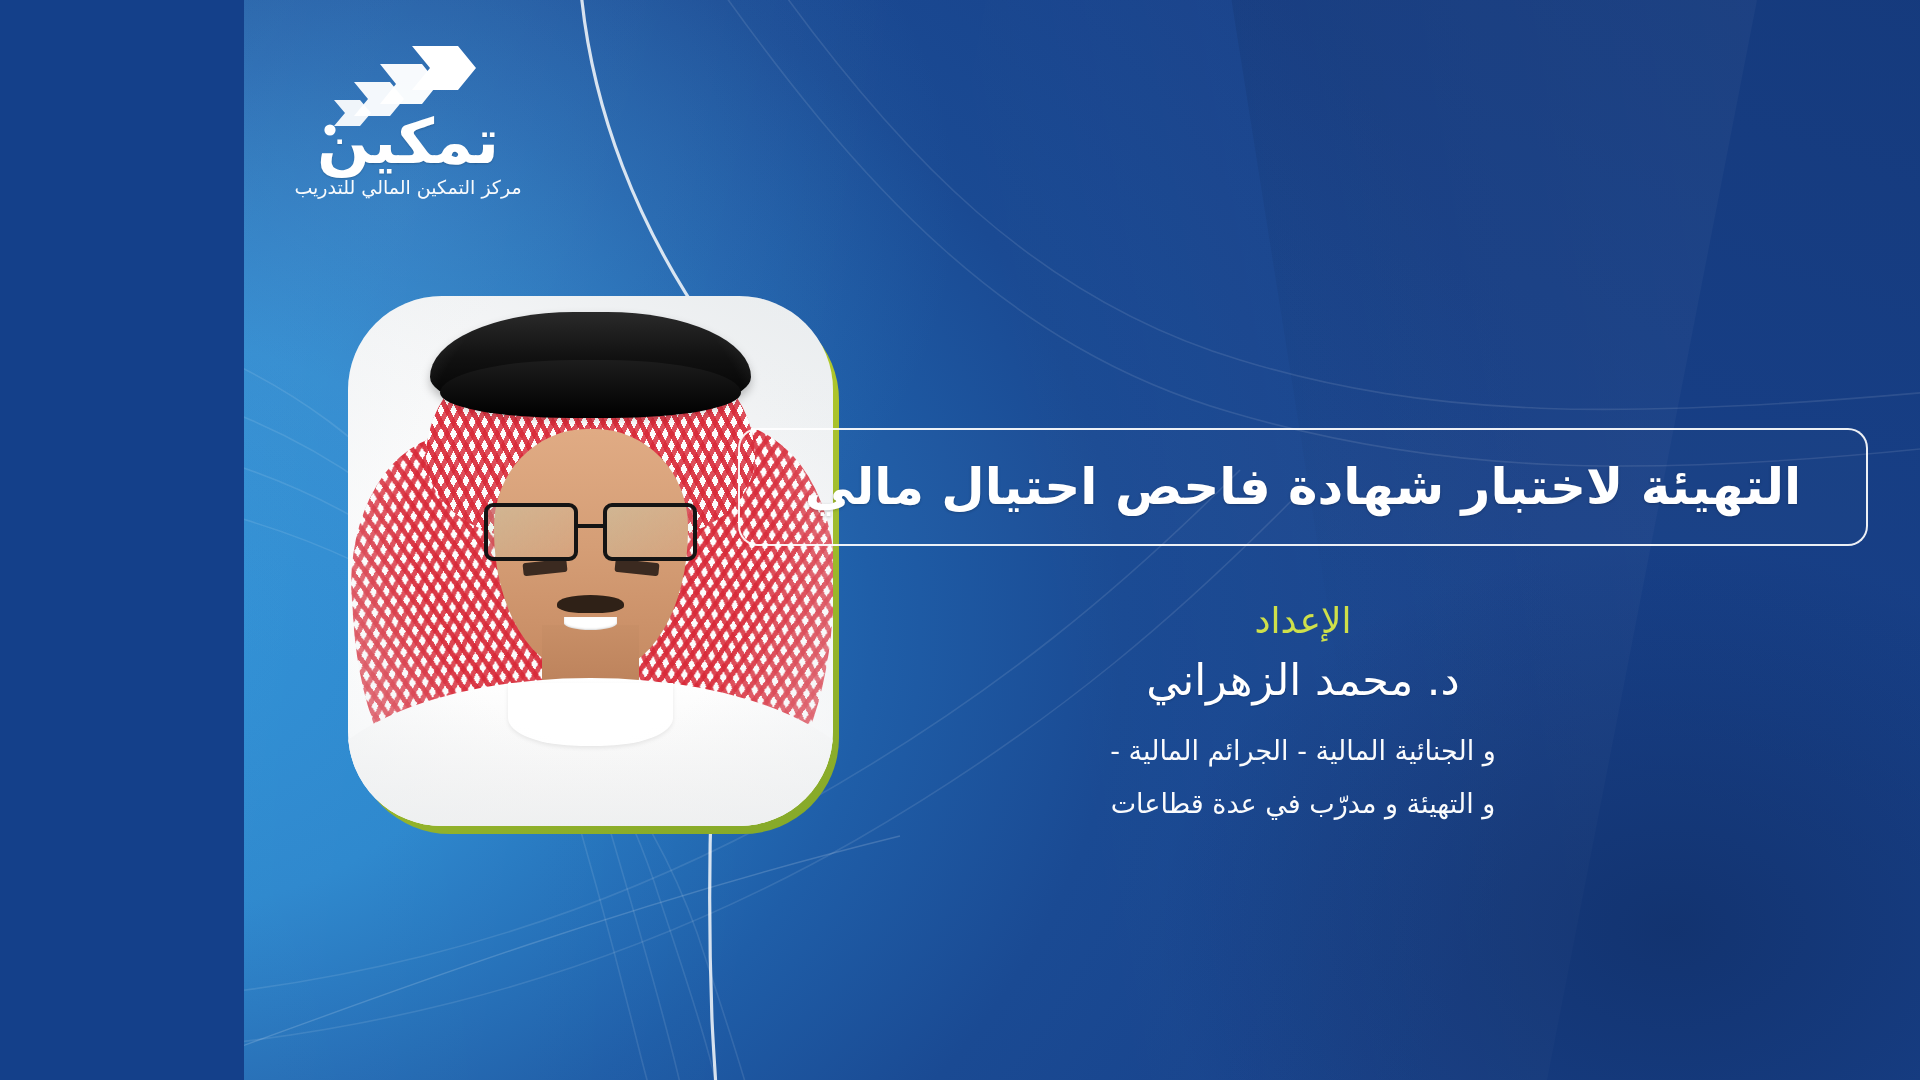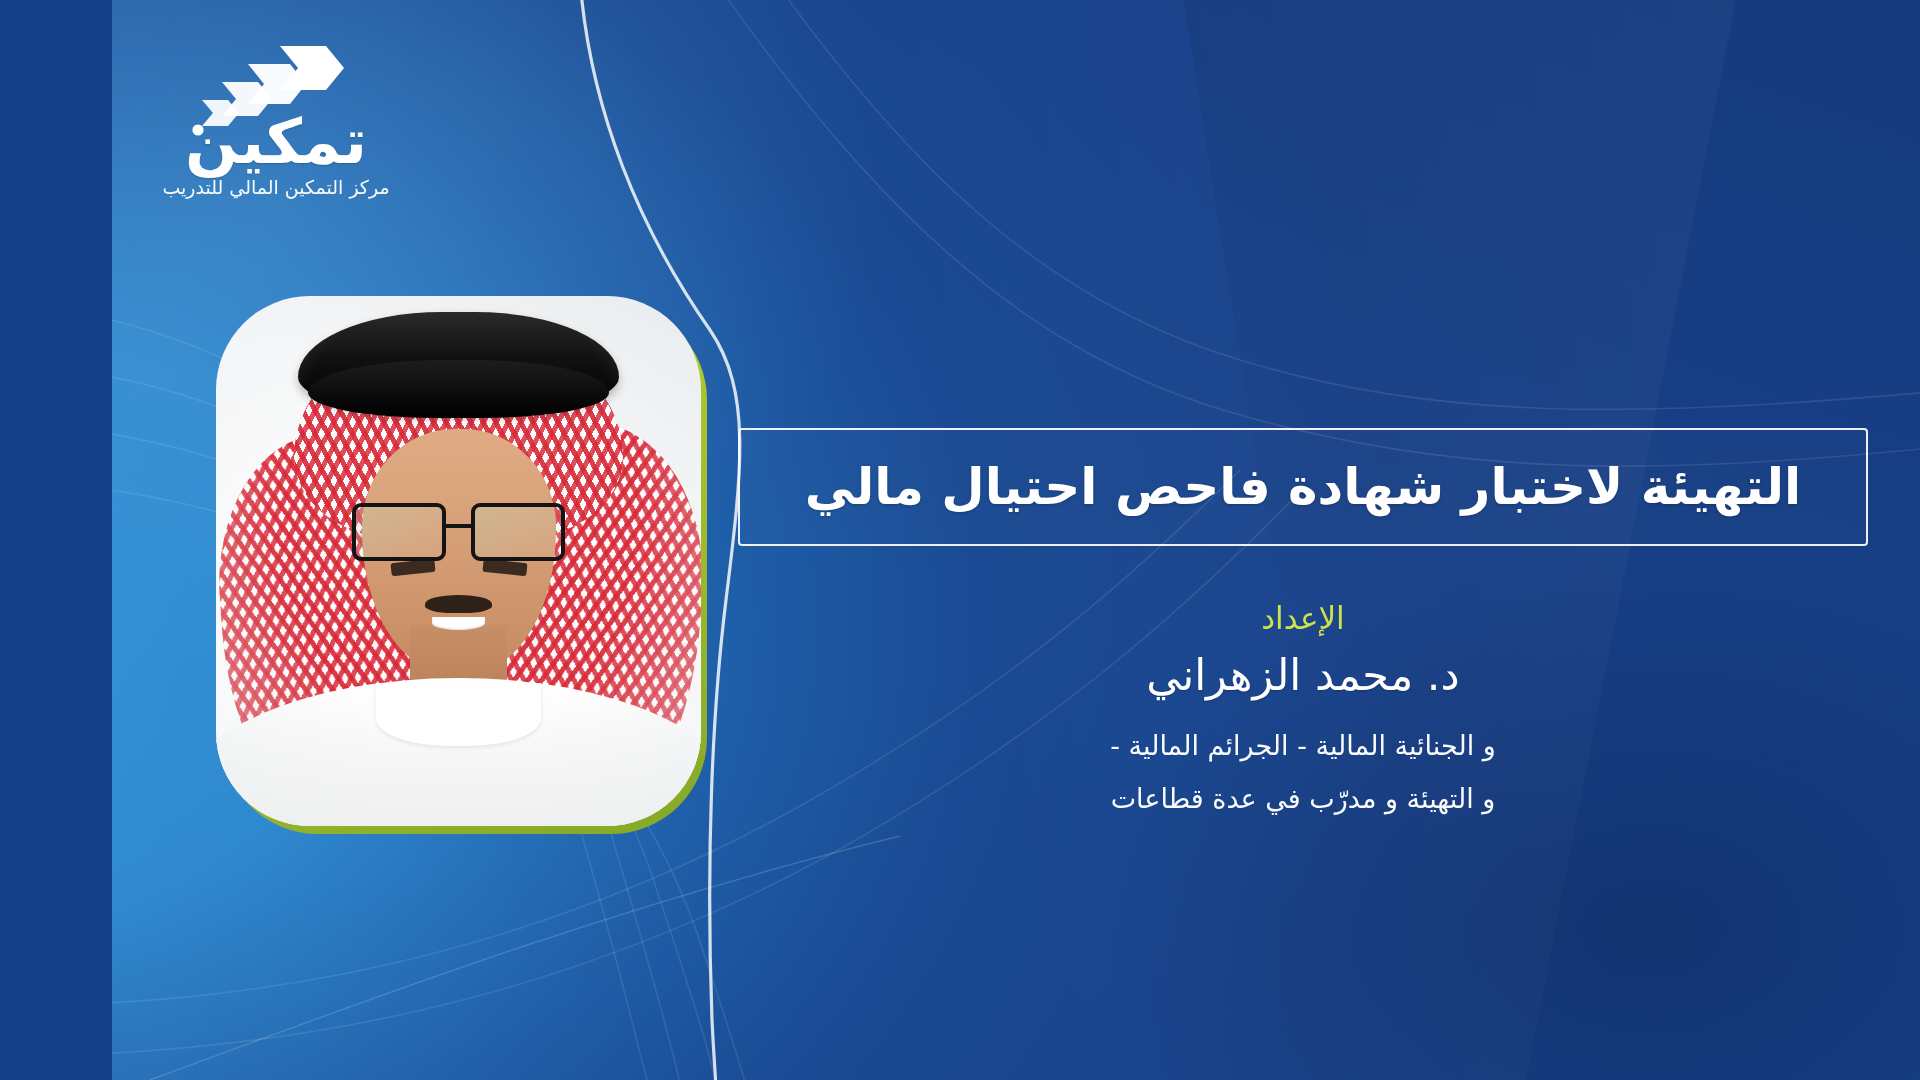--- a/index.html
+++ b/index.html
@@ -4,21 +4,21 @@
 <style>
   * { margin:0; padding:0; box-sizing:border-box; }
   html, body {
     width:1920px; height:1080px; overflow:hidden;
     background:#14408a;
     font-family:"DejaVu Sans","Liberation Sans",sans-serif;
   }
 
   #slide {
     position:relative;
-    width:1808px; height:1080px;
+    width:1676px; height:1080px;
     overflow:hidden;
     background:
       radial-gradient(ellipse 1400px 1100px at -6% 58%, #2c8fd6 0%, #2a86cd 26%, #1f5ea8 52%, #1a4a93 70%, #18418a 100%),
       linear-gradient(100deg, #2684cc 0%, #1e60a9 28%, #1a4790 54%, #1a3f86 78%, #1d4488 100%);
   }
 
   
   .sheen-a, .sheen-b, .sheen-c {
     position:absolute; pointer-events:none;
   }
@@ -184,21 +184,21 @@
     position:absolute; inset:0;
     background:radial-gradient(ellipse at 50% 40%, rgba(255,255,255,0) 52%, rgba(236,239,241,0.55) 100%);
   }
 
   
   #title-box {
     position:absolute;
     right:52px; top:428px;
     width:1130px; height:118px;
     border:2px solid rgba(255,255,255,0.92);
-    border-radius:4px;
+    border-radius:20px;
     display:flex; align-items:center; justify-content:center;
     background:rgba(255,255,255,0.015);
   }
   #title-text {
     color:#ffffff;
     font-size:50px;
     font-weight:700;
     letter-spacing:0px;
     white-space:nowrap;
     text-shadow:0 1px 3px rgba(0,0,0,0.22);
@@ -206,21 +206,21 @@
 
   #credits {
     position:absolute;
     right:52px; top:600px;
     width:1130px;
     text-align:center;
     direction:rtl;
   }
   #credits-label {
     color:#cfe04a;
-    font-size:31px;
+    font-size:36px;
     font-weight:400;
     margin-bottom:14px;
   }
   #presenter-name {
     color:#ffffff;
     font-size:43px;
     font-weight:400;
     margin-bottom:20px;
     text-shadow:0 1px 2px rgba(0,0,0,0.2);
   }

